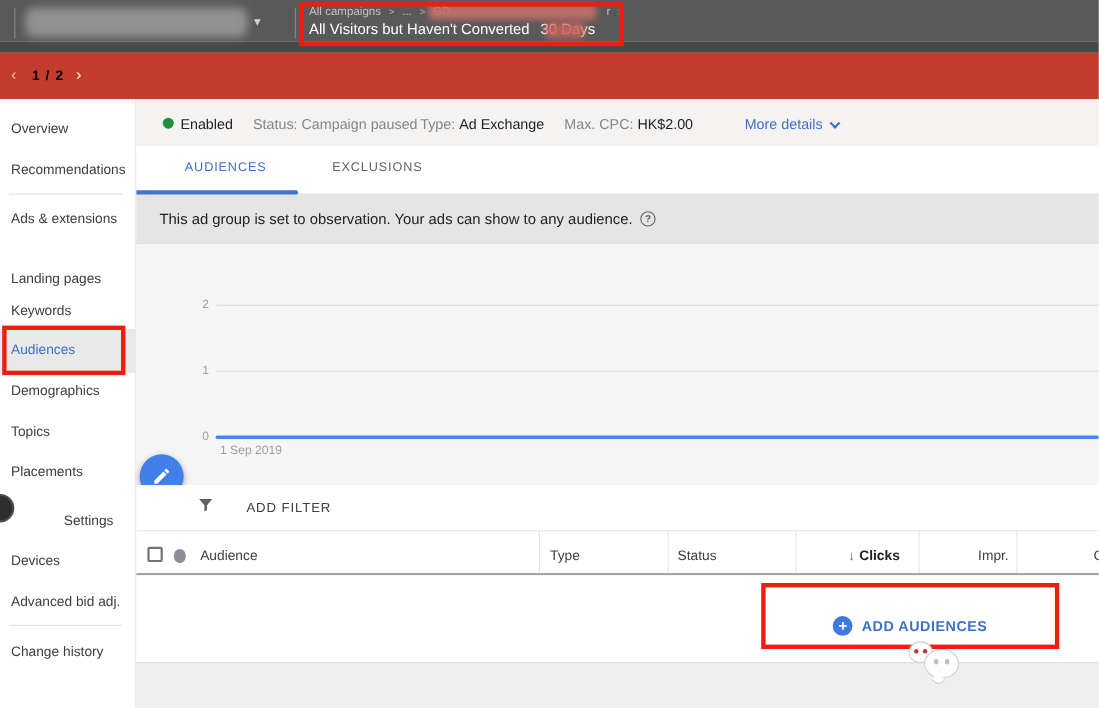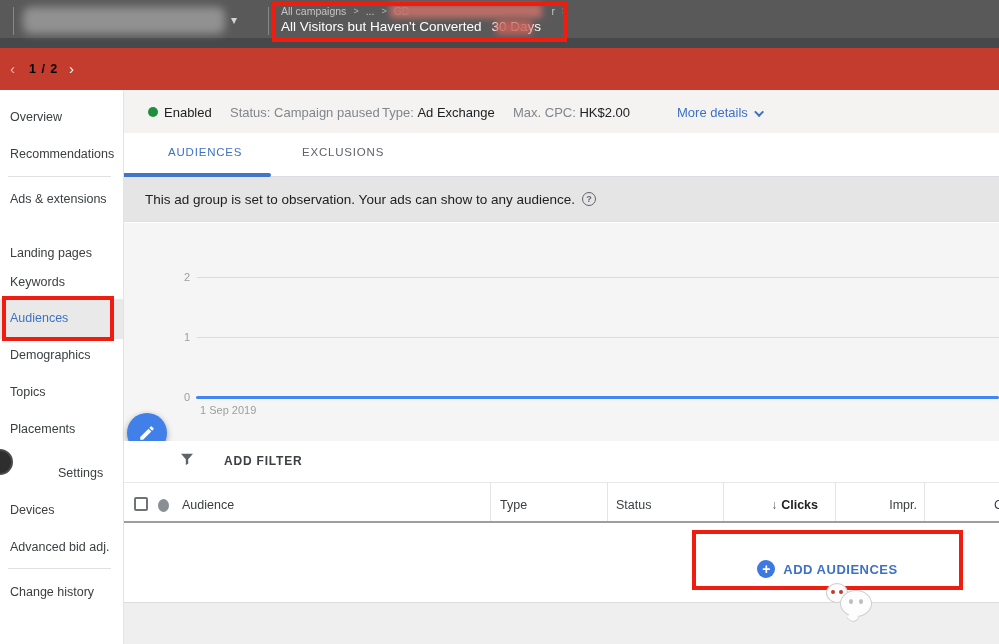--- a/index.html
+++ b/index.html
@@ -81,21 +81,21 @@
   .xtick { left:200px; top:404px; font-size:11px; color:#9e9e9e; }
 
   
   .fab { left:127px; top:413px; width:40px; height:40px; border-radius:50%;
          background:#4080e8; box-shadow:0 2px 6px rgba(0,0,0,.35);
          display:flex; align-items:center; justify-content:center; cursor:pointer; }
 
   
   .filterrow { left:124px; top:441px; width:875px; height:41px; background:#ffffff; }
   .filter-icon { left:179px; top:451px; }
-  .filter-label { left:224px; top:454px; font-size:12px; font-weight:700; letter-spacing:.8px; color:#3c4043; cursor:pointer; }
+  .filter-label { left:224px; top:454px; font-size:12px; font-weight:400; letter-spacing:.8px; color:#3c4043; cursor:pointer; }
 
   
   .thead { left:124px; top:482px; width:875px; height:41px; background:#ffffff;
            border-top:1px solid #e8e8e8; border-bottom:2px solid #9e9e9e; }
   .vdiv { position:absolute; top:482px; width:1px; height:39px; background:#e4e4e4; }
   .th { position:absolute; top:498px; font-size:12.5px; color:#3c4043; white-space:nowrap; }
   .th-right { text-align:right; }
   .checkbox { left:134px; top:497px; width:14px; height:14px; border:2px solid #6f7377; border-radius:2px; background:#fff; cursor:pointer; }
   .status-oval { left:158px; top:499px; width:11px; height:13px; border-radius:50%; background:#8a8f94; }
   .sort-arrow { color:#5f6368; font-weight:400; margin-right:4px; font-size:12px; }

